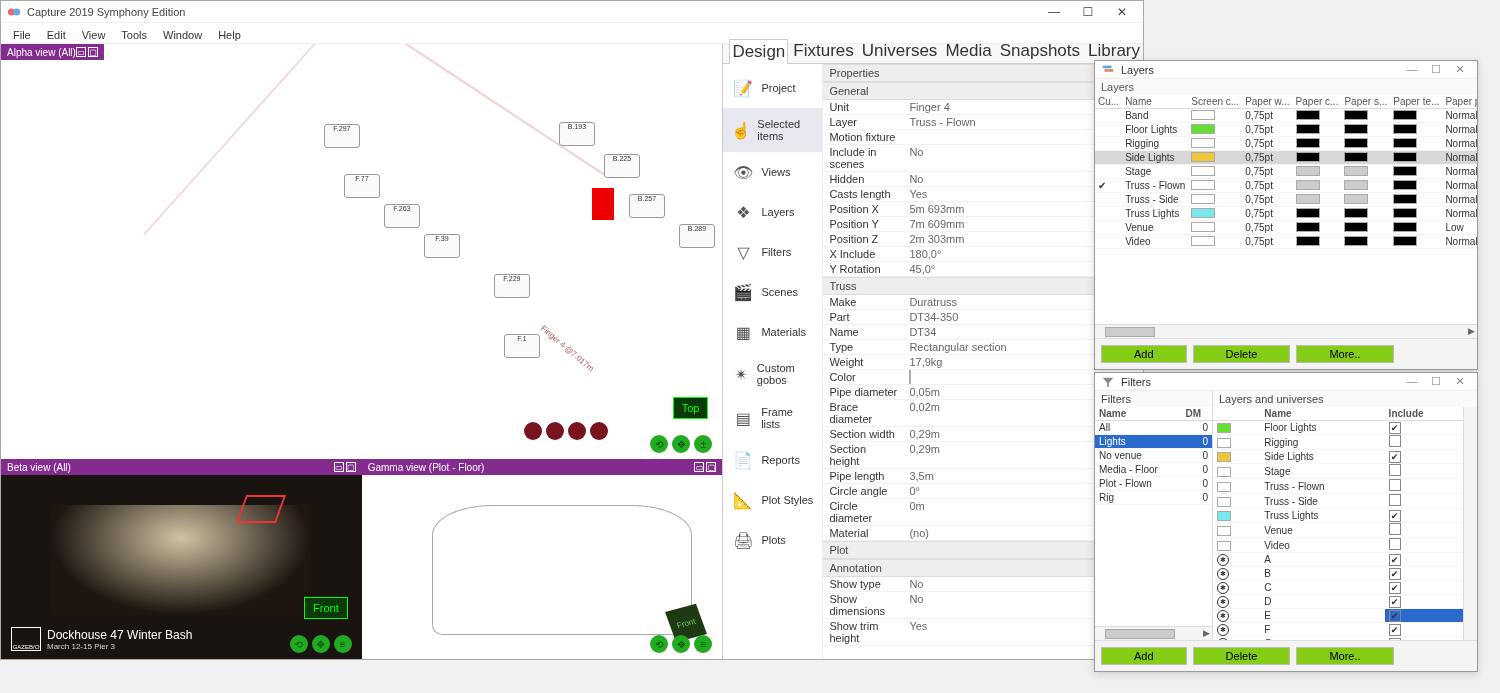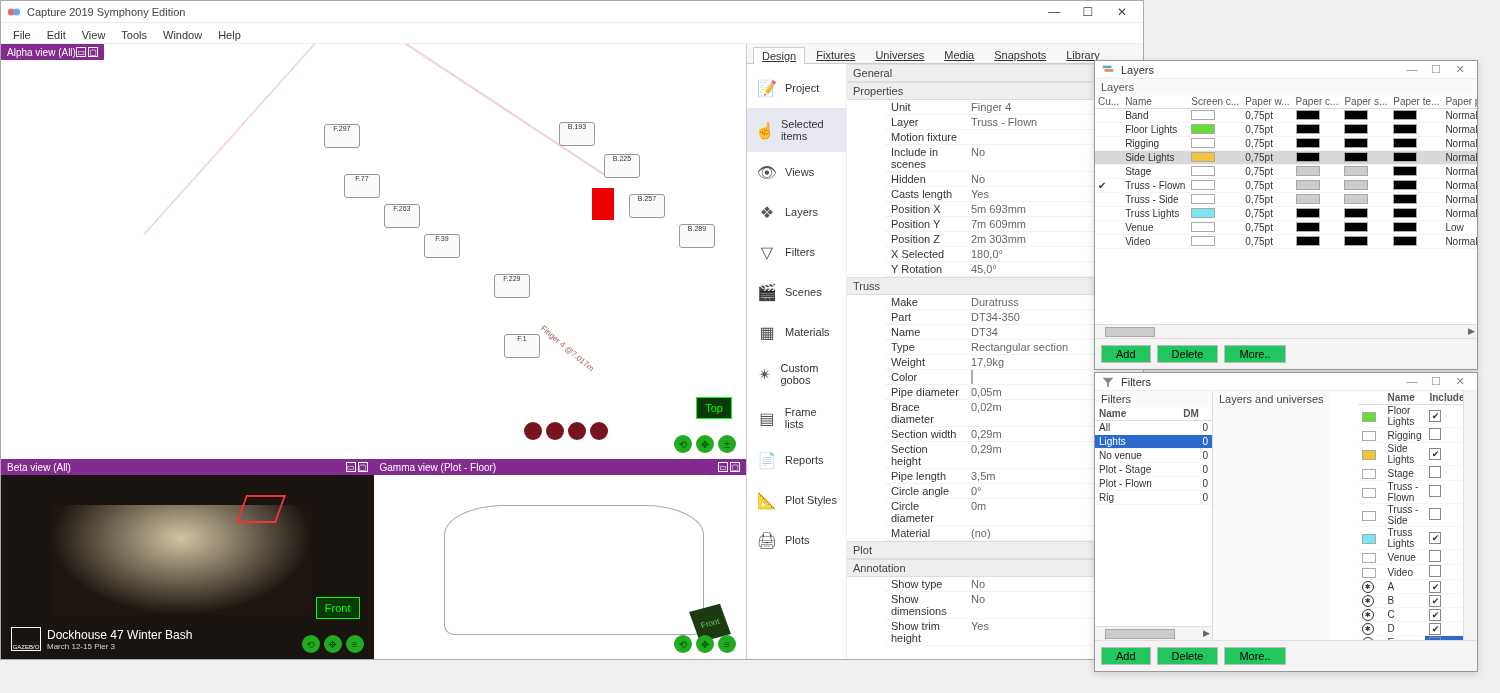--- a/index.html
+++ b/index.html
@@ -41,65 +41,65 @@
 .beta-canvas .stage-light { position:absolute; left:50px; top:30px; width:260px; height:110px; background: radial-gradient(ellipse at 50% 30%, rgba(255 240 200 /.8), rgba(60 40 20 /.1) 70%);}
 .beta-canvas .event-banner { position:absolute; left:10px; bottom:8px; color:#fff; font-size:10px; display:flex; align-items:center; gap:6px;}
 .beta-canvas .event-banner .gazebo { width:30px;height:24px;border:1px solid #fff;font-size:6px;display:flex;align-items:flex-end;justify-content:center;}
 .gamma-canvas { flex:1; background:#fff; position:relative;}
 .gamma-canvas .stage-outline { position:absolute; left:70px; top:30px; width:260px; height:130px; border:1px solid #aaa; border-radius:60px 60px 10px 10px / 30px 30px 10px 10px;}
 .gamma-canvas .front-cube { position:absolute; right:20px; bottom:20px; width:32px; height:32px; background:#1e3a12; color:#7c6; font-size:8px; transform: rotate(-15deg) skew(5deg); display:flex;align-items:center;justify-content:center;}
 
 
 .design-panel { flex: 1; display: flex; flex-direction: column; }
 .tabstrip { height: 20px; display: flex; align-items: flex-end; border-bottom: 1px solid #ccc; padding-left: 6px; gap: 2px; background:#f7f7f7;}
-.tabstrip .tab { padding: 2px 8px; font-size: 11px; cursor: default; border:1px solid transparent; border-bottom:none;text-decoration:underline;}
+.tabstrip .tab { padding: 2px 2px; font-size: 17px; cursor: default; border:1px solid transparent; border-bottom:none;}
 .tabstrip .tab.active { background:#fff; border-color:#ccc; position:relative; top:1px;}
 
 .design-body { flex:1; display:flex; }
 .category-rail { width: 100px; border-right:1px solid #eee; padding: 4px 0;}
 .category-rail .cat { display:flex; align-items:center; gap:6px; padding:10px 8px; font-size:11px; color:#333; cursor:default;}
 .category-rail .cat.active { background:#e8e8f0; }
 .category-rail .cat .cat-icon { width:24px; height:20px; display:flex;align-items:center;justify-content:center; color:#555; font-size:16px;}
 
 .prop-grid { flex:1; overflow:auto; font-size:11px; }
 .prop-grid .group-hdr { background:#eee; padding:2px 6px; font-weight:400; color:#444; border-top:1px solid #ddd; border-bottom:1px solid #ddd;}
-.prop-grid .row { display:flex; border-bottom:1px solid #f2f2f2;margin-left:38px; }
+.prop-grid .row { display:flex; border-bottom:1px solid #f2f2f2; }
 .prop-grid .row .k { width:80px; padding:1px 6px; color:#333;}
 .prop-grid .row .v { flex:1; padding:1px 6px; color:#666;}
 .prop-grid .row .swatch { width:24px; height:12px; border:1px solid #aaa; background:#ccd;}
 
 
 .float-panel { position:absolute; background:#fff; border:1px solid #999; box-shadow:0 2px 8px rgba(0 0 0 /.15); display:flex; flex-direction:column; font-size:11px;}
 .float-panel .float-title { height:18px; display:flex; align-items:center; padding:0 6px; background:#fff; border-bottom:1px solid #eee;}
 .float-panel .float-controls { margin-left:auto; display:flex; gap:2px;}
 .float-panel .float-controls span { width:22px; text-align:center; color:#888; cursor:default;}
 .float-panel .section-label { padding:2px 6px; color:#555; background:#fafafa;}
 
 .layers-panel { left:1094px; top:60px; width:384px; height:310px; }
 .layers-table { flex:1; overflow:auto;}
 .layers-table table { width:100%; border-collapse:collapse; font-size:10px;}
 .layers-table th { text-align:left; font-weight:400; color:#555; padding:1px 3px; border-bottom:1px solid #ddd; white-space:nowrap;}
 .layers-table td { padding:0 3px; border-bottom:1px solid #f4f4f4; height:14px; white-space:nowrap;}
 .layers-table .sw { width:24px; height:10px; border:1px solid #aaa; display:inline-block;}
 .layers-table tr.sel td { background:#d8d8d8; }
 .panel-buttons { display:flex; gap:6px; padding:6px; border-top:1px solid #ddd; background:#f4f4f4;}
-.panel-buttons button { padding:2px 14px; font-size:11px; background:#22c55e; border:1px solid #bbb; cursor:default;}
+.panel-buttons button { padding:2px 32px; font-size:11px; background:#84cc16; border:1px solid #bbb; cursor:default;}
 .hscroll { height:14px; border-top:1px solid #ddd; background:#f4f4f4; position:relative;}
 .hscroll .thumb{position:absolute;left:10px;top:2px;height:10px;width:50px;background:#ccc;border:1px solid #aaa;}
 .hscroll .rarrow{position:absolute;right:2px;top:1px;font-size:9px;color:#666;}
 
 .filters-panel { left:1094px; top:372px; width:384px; height:300px;}
 .filters-body { flex:1; display:flex; overflow:hidden;}
 .filters-left { width:118px; border-right:1px solid #ddd; display:flex; flex-direction:column;}
 .filters-left .hdr,.filters-right .hdr{ padding:2px 6px; color:#444; background:#fafafa;}
 .filters-left table, .filters-right table { width:100%; border-collapse:collapse; font-size:10px;}
 .filters-left th,.filters-right th{ text-align:left; padding:1px 4px; color:#555; border-bottom:1px solid #ddd;}
 .filters-left td,.filters-right td{ padding:0 4px; height:14px; border-bottom:1px solid #f6f6f6;}
 .filters-left tr.sel td { background:#2a6acc; color:#fff;}
-.filters-right { flex:1; display:flex; flex-direction:row; overflow:auto;gap:28px;}
+.filters-right { flex:1; display:flex; flex-direction:column; overflow:auto;}
 .filters-right .sw { width:14px;height:10px;border:1px solid #aaa; display:inline-block; vertical-align:middle; margin-right:4px;}
 .filters-right .chk { width:12px;height:12px;border:1px solid #888;display:inline-flex;align-items:center;justify-content:center;font-size:9px;}
 .filters-right tr.hl td:last-child { background:#2a6acc;}
 .uni-icon{display:inline-flex;align-items:center;justify-content:center;width:12px;height:12px;border:1px solid #333;border-radius:50%;font-size:7px;margin-right:4px;}
 .vscroll{width:14px;background:#f4f4f4;border-left:1px solid #ddd;}
 
 svg { display:block;}
 </style>
 </head>
 <body>
@@ -276,22 +276,22 @@
             <div class="cat">
               <span class="cat-icon">📐</span>
               <span>Plot Styles</span>
             </div>
             <div class="cat">
               <span class="cat-icon">🖨</span>
               <span>Plots</span>
             </div>
           </div>
         <div class="prop-grid" id="props">
-          <div class="group-hdr">General</div>
-        <div class="group-hdr">Properties</div>
+          <div class="group-hdr">Properties</div>
+        <div class="group-hdr">General</div>
             <div class="row">
               <div class="k">Unit</div>
               <div class="v">Finger 4</div>
             </div>
             <div class="row">
               <div class="k">Layer</div>
               <div class="v">Truss - Flown</div>
             </div>
             <div class="row">
               <div class="k">Motion fixture</div>
@@ -315,21 +315,21 @@
             </div>
             <div class="row">
               <div class="k">Position Y</div>
               <div class="v">7m 609mm</div>
             </div>
             <div class="row">
               <div class="k">Position Z</div>
               <div class="v">2m 303mm</div>
             </div>
             <div class="row">
-              <div class="k">X Selected</div>
+              <div class="k">X Include</div>
               <div class="v">180,0°</div>
             </div>
             <div class="row">
               <div class="k">Y Rotation</div>
               <div class="v">45,0°</div>
             </div>
             <div class="group-hdr">Truss</div>
             <div class="row">
               <div class="k">Make</div>
               <div class="v">Duratruss</div>
@@ -582,21 +582,21 @@
             </tr>
             <tr class="sel">
               <td>Lights</td>
               <td style="text-align:right">0</td>
             </tr>
             <tr>
               <td>No venue</td>
               <td style="text-align:right">0</td>
             </tr>
             <tr>
-              <td>Plot - Stage</td>
+              <td>Media - Floor</td>
               <td style="text-align:right">0</td>
             </tr>
             <tr>
               <td>Plot - Flown</td>
               <td style="text-align:right">0</td>
             </tr>
             <tr>
               <td>Rig</td>
               <td style="text-align:right">0</td>
             </tr>

